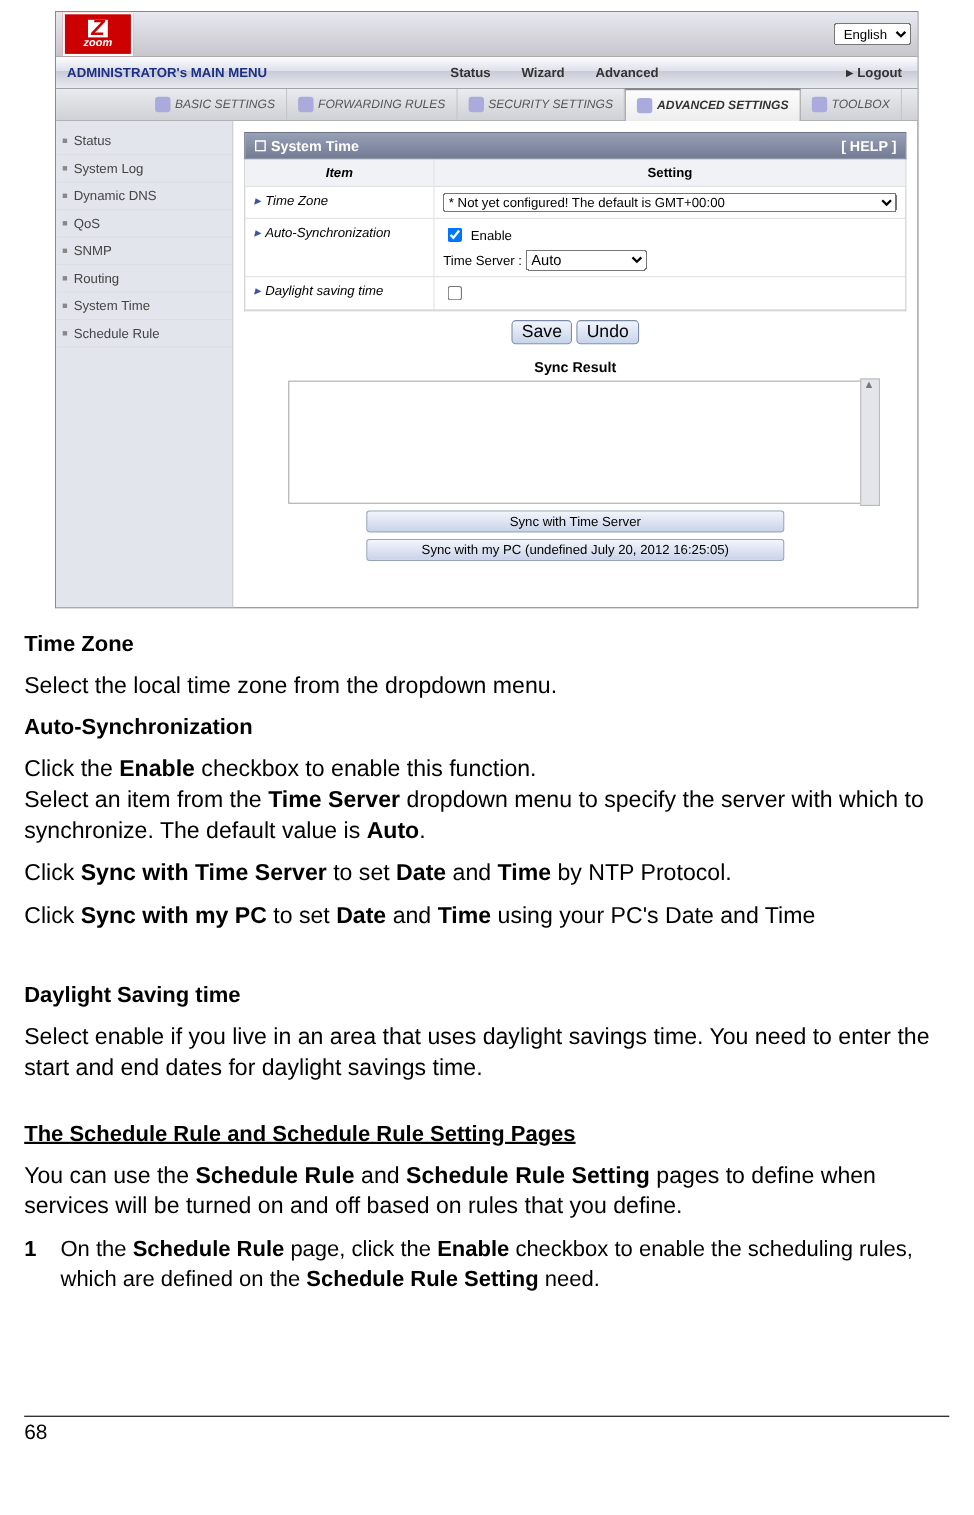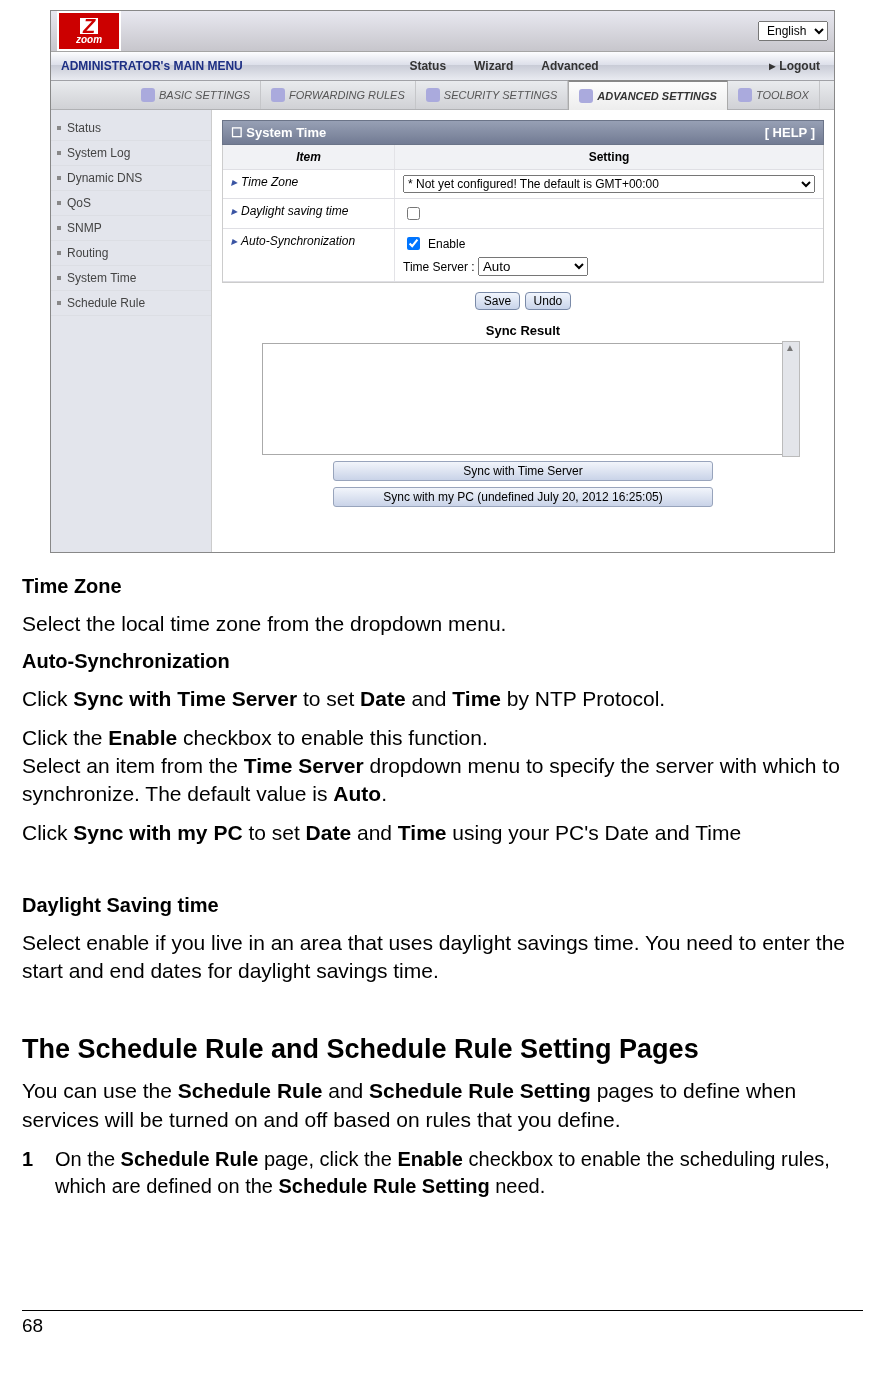--- a/index.html
+++ b/index.html
@@ -151,21 +151,21 @@
   .grid-row { display:flex; border-bottom:1px solid #dfdfe4; }
   .grid-head { background:#f1f2f5; font-weight:bold; text-align:center; }
   .gc-item { width: 155px; padding:5px 8px; border-right:1px solid #e3e3e7;font-style:italic; }
   .gc-set  { flex:1; padding:5px 8px; }
   .gc-item .arrow { color:#3b55a3;margin-right:4px; }
   select.tz { width: 100%; font-size:12px;}
   .enable-row { display:flex; align-items:center; gap:5px; }
   .ts-row { margin-top:4px; }
   .btn-row { text-align:center; padding:8px;}
   .btn-save, .btn-undo {
-    font-size:12px;
+    font-size:16px;
     padding:1px 8px;
     border-radius:4px;
     border:1px solid #7a8aa8;
     background: linear-gradient(#f1f5fd,#c9d4ea);
     cursor:pointer;
   }
   .sync-title { text-align:center; font-size:13px; font-weight:bold; padding:5px;}
   .sync-box {
     margin: 0 40px;
     height: 110px;
@@ -196,23 +196,24 @@
   .doc {
     margin: 0 12px;
     font-size: 21px;
     line-height: 1.35;
   }
   .term { font-weight:bold; font-family: Arial, sans-serif; font-size:20px;}
   .indent { margin-left: 85px; }
   .para { margin: 10px 0; }
   .bold-inline { font-weight:bold; font-family: Arial, sans-serif; }
   h2.sec {
-    font-size: 27px;
-    font-weight:bold;
-    margin: 45px 0 10px 0;
+    font-size: 20px;
+    font-weight:bold;
+    margin: 32px 0 10px 0;
+    text-decoration: underline;
   }
   .num-item { display:flex; gap:18px; margin: 12px 0; font-size:20px;}
   .num-item .num { font-weight:bold; width:15px; font-family: Arial,sans-serif;}
   .num-item .txt { flex:1; font-family: Arial, sans-serif; }
   .footer {
     display:flex;
     justify-content:space-between;
     font-size: 19px;
     border-top:1px solid #000;
     margin: 110px 12px 10px 12px;
@@ -296,43 +297,43 @@
           <div class="grid-row grid-head">
             <div class="gc-item">Item</div>
             <div class="gc-set">Setting</div>
           </div>
           <div class="grid-row">
             <div class="gc-item"><span class="arrow">▸</span><span>Time Zone</span></div>
             <div class="gc-set">
               <select class="tz">
                 <option>* Not yet configured! The default is GMT+00:00</option>
               </select>
-            </div>
-          </div>
-          <div class="grid-row">
-            <div class="gc-item"><span class="arrow">▸</span><span>Daylight saving time</span></div>
-            <div class="gc-set">
-              <input type="checkbox" style="">
             </div>
           </div>
           <div class="grid-row">
             <div class="gc-item"><span class="arrow">▸</span><span>Auto-Synchronization</span></div>
             <div class="gc-set">
               <div class="enable-row">
                 <input type="checkbox" checked="" style="">
                 <span>Enable</span>
               </div>
               <div class="ts-row">
                 <span>Time Server :</span>
                 <select style="width:110px;">
                   <option>Auto</option>
                 </select>
               </div>
             </div>
           </div>
+          <div class="grid-row">
+            <div class="gc-item"><span class="arrow">▸</span><span>Daylight saving time</span></div>
+            <div class="gc-set">
+              <input type="checkbox" style="">
+            </div>
+          </div>
         </div>
 
         <div class="btn-row">
           <button class="btn-save">Save</button>
           <button class="btn-undo">Undo</button>
         </div>
 
         <div class="sync-title">Sync Result</div>
         <div style="position:relative;">
           <div class="sync-box"></div>
@@ -343,27 +344,27 @@
         <button class="long-btn">Sync with my PC (undefined July 20, 2012 16:25:05)</button>
       </div>
     </div>
   </div>
 
   <div class="doc">
     <div class="para term">Time Zone</div>
     <div class="para indent">Select the local time zone from the dropdown menu.</div>
 
     <div class="para term">Auto-Synchronization</div>
-    <div class="para">
-      <span>Click </span><span class="bold-inline">Sync with Time Server</span><span> to set </span><span class="bold-inline">Date</span><span> and </span><span class="bold-inline">Time</span><span> by NTP Protocol.</span>
-    </div>
-
     <div class="para indent">
       <span>Click the </span><span class="bold-inline">Enable</span><span> checkbox to enable this function.</span><br>
       <span>Select an item from the </span><span class="bold-inline">Time Server</span><span> dropdown menu to specify the server with which to synchronize. The default value is </span><span class="bold-inline">Auto</span><span>.</span>
+    </div>
+
+    <div class="para">
+      <span>Click </span><span class="bold-inline">Sync with Time Server</span><span> to set </span><span class="bold-inline">Date</span><span> and </span><span class="bold-inline">Time</span><span> by NTP Protocol.</span>
     </div>
 
     <div class="para">
       <span>Click </span><span class="bold-inline">Sync with my PC</span><span> to set </span><span class="bold-inline">Date</span><span> and </span><span class="bold-inline">Time</span><span> using your PC's Date and Time</span>
     </div>
 
     <div style="height:25px;"></div>
 
     <div class="para term">Daylight Saving time</div>
     <div class="para indent">Select enable if you live in an area that uses daylight savings time. You need to enter the start and end dates for daylight savings time.</div>

